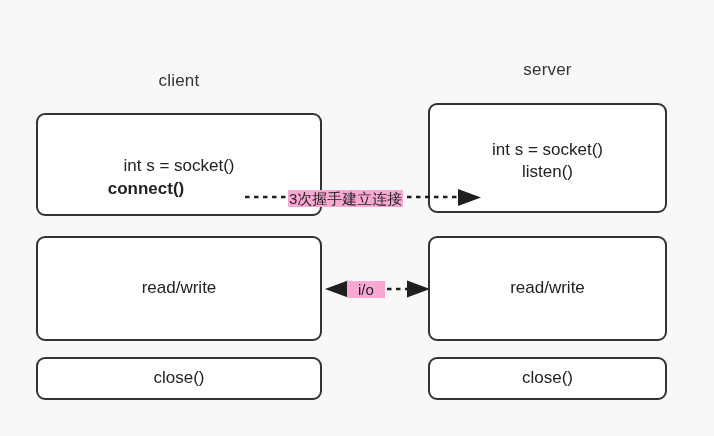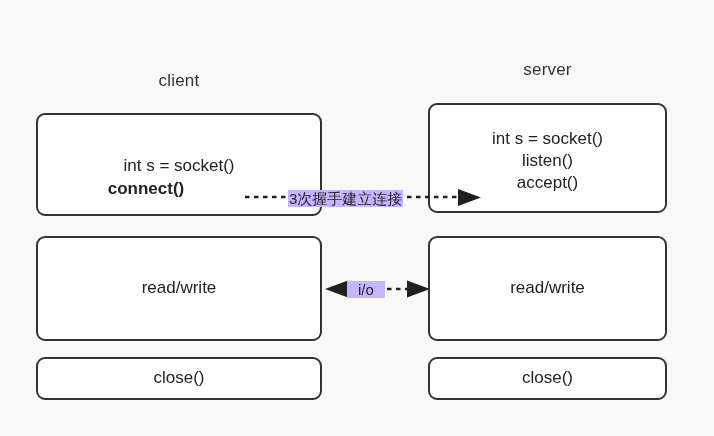--- a/index.html
+++ b/index.html
@@ -76,21 +76,21 @@
     left: 0; top: 0;
     width: 714px; height: 436px;
     pointer-events: none;
   }
 
   
   .edge-label {
     position: absolute;
     font-size: 15px;
     color: #1f1f1f;
-    background: #c4b5fd;
+    background: #f9a8d4;
     white-space: nowrap;
     line-height: 1;
   }
   #label-handshake {
     left: 288px;
     top: 190px;
     padding: 1px 1px;
     font-size: 15px;
   }
   #label-io {
@@ -124,21 +124,20 @@
   <div class="node" id="box-client-close">
     <div class="lines">
       <div>close()</div>
     </div>
   </div>
 
   <div class="node" id="box-server-top">
     <div class="lines">
       <div>int s = socket()</div>
       <div>listen()</div>
-      <div>accept()</div>
     </div>
   </div>
 
   <div class="node" id="box-server-rw">
     <div class="lines">
       <div>read/write</div>
     </div>
   </div>
 
   <div class="node" id="box-server-close">

